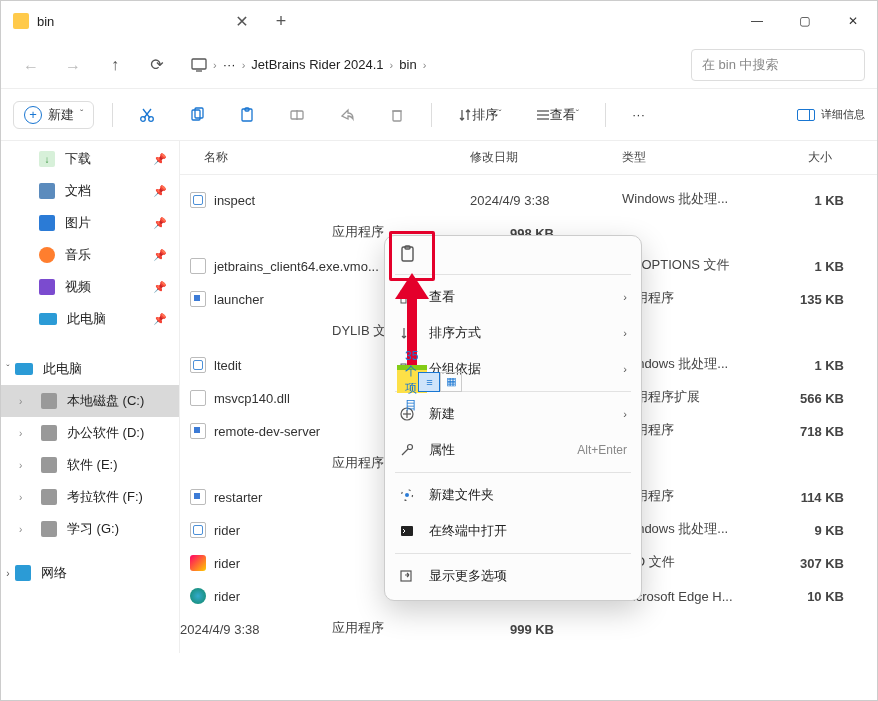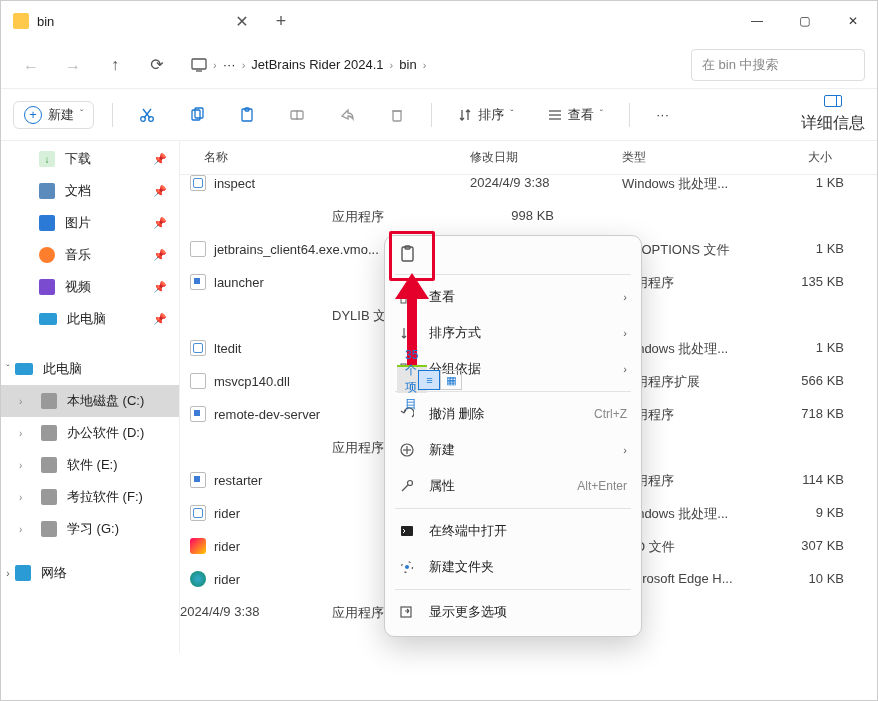--- a/index.html
+++ b/index.html
@@ -19,22 +19,22 @@
 .path { display: flex; align-items: center; gap: 6px; color: #222; font-size: 13px; flex: 1; padding-left: 10px; }
 .path-sep { color: #888; font-size: 11px; }
 .search { width: 174px; height: 32px; border: 1px solid #ddd; border-radius: 4px; padding: 0 10px; font-size: 13px; color: #888; display: flex; align-items: center; }
 
 .toolbar { height: 52px; display: flex; align-items: center; padding: 0 12px; gap: 18px; border-bottom: 1px solid #eee; }
 .new-btn { display: flex; align-items: center; gap: 6px; padding: 4px 10px; border: 1px solid #ddd; border-radius: 6px; font-size: 13px; color: #333; }
 .plus-circle { width: 18px; height: 18px; border: 1.5px solid #1976d2; border-radius: 50%; color: #1976d2; display: flex; align-items: center; justify-content: center; font-size: 13px; }
 .tbar-icon { width: 32px; height: 32px; display: flex; align-items: center; justify-content: center; color: #1976d2; font-size: 16px; }
 .tbar-icon.muted { color: #999; }
 .tbar-sep { width: 1px; height: 24px; background: #ddd; }
-.tbar-text-btn { display: flex; align-items: center; gap: 6px; font-size: 13px; color: #333; padding: 4px 8px; }
-.details-btn { margin-left: auto; display: flex; align-items: center; gap: 6px; font-size: 16px; color: #333; flex-direction: column; }
+.tbar-text-btn { display: flex; align-items: center; font-size: 13px; color: #333; padding: 4px 8px; }
+.details-btn { margin-left: auto; display: flex; align-items: center; gap: 6px; font-size: 11px; color: #333; }
 .details-ic { width: 18px; height: 12px; border: 1.5px solid #1976d2; border-radius: 2px; position: relative; }
 .details-ic::after { content: ""; position: absolute; right: 4px; top: 0; bottom: 0; width: 1.5px; background: #1976d2; }
 .chevd { font-size: 10px; color: #555; }
 
 .main { display: flex; height: 512px; }
 .sidebar { width: 178px; overflow: hidden; padding-top: 2px; }
 .side-row { display: flex; align-items: center; height: 32px; padding-left: 38px; gap: 10px; font-size: 13px; color: #222; position: relative; }
 .side-row .pin { position: absolute; right: 12px; color: #888; font-size: 11px; }
 .side-row.header { padding-left: 14px; font-weight: normal; }
 .side-row.header .exp { position: absolute; left: 0; width: 14px; text-align: center; font-size: 10px; color: #555;}
@@ -51,38 +51,38 @@
 .sub { padding-left: 40px !important; }
 .sub .sub-exp { position: absolute; left: 18px; font-size: 10px; color: #888; }
 
 .content { flex: 1; display: flex; flex-direction: column; border-left: 1px solid #eee; position: relative; }
 .columns { display: flex; align-items: center; height: 34px; font-size: 12px; color: #444; border-bottom: 1px solid #eee; }
 .col-name { width: 290px; padding-left: 24px; }
 .col-date { width: 152px; }
 .col-type { width: 140px; }
 .col-size { width: 86px; text-align: right; padding-right: 16px; }
 .list { flex: 1; overflow: hidden; }
-.row { display: flex; align-items: flex-start; height: 33px; font-size: 13px; color: #333; }
+.row { display: flex; align-items: flex-end; height: 33px; font-size: 13px; color: #333; }
 .row .cell-name { width: 290px; padding-left: 10px; display: flex; align-items: center; gap: 8px; overflow: hidden; white-space: nowrap; }
 .row .cell-date { width: 152px; color: #444; }
 .row .cell-type { width: 140px; color: #444; white-space: nowrap; overflow: hidden; text-overflow: ellipsis; }
-.row .cell-size { width: 82px; text-align: right; color: #444; }
+.row .cell-size { width: 82px; text-align: right; color: #444; font-weight: bold; }
 .fic { width: 16px; height: 16px; border-radius: 2px; flex-shrink: 0; display: flex; align-items: center; justify-content: center; font-size: 9px; color: #777; }
 .fic.bat { background: #fff; border: 1px solid #bbb; position: relative; }
 .fic.bat::after { content: ""; position: absolute; width: 8px; height: 8px; border: 1.5px solid #4c90d8; border-radius: 2px; }
 .fic.app { background: linear-gradient(135deg,#f06,#fc0); }
 .fic.file { background: #fff; border: 1px solid #bbb; }
 .fic.exe { background: #fff; border: 1px solid #bbb; position: relative; }
 .fic.exe::after { content:""; position:absolute; width:6px; height:6px; background:#3c7bd6; top:3px; left:3px;}
 .fic.edge { background: radial-gradient(circle,#3ac,#186); border-radius: 50%; }
 .fic.dll { background: #fff; border: 1px solid #bbb; }
 .fic.dll::after { content:""; }
 .fic.ico { background: linear-gradient(135deg,#f06,#fc0); border-radius: 3px; }
 
-.statusbar { position: absolute; bottom: 0; left: 0; right: 0; height: 28px; display: flex; align-items: center; padding: 0 8px; font-size: 12px; color: #1976d2; border-top: 2px solid #84cc16; background: #e5e5e5; margin-top: 11px; }
+.statusbar { position: absolute; bottom: 0; left: 0; right: 0; height: 28px; display: flex; align-items: center; padding: 0 8px; font-size: 12px; color: #1976d2; border-top: 5px solid #84cc16; background: #fde047; margin-top: 11px; }
 .statusbar .view-toggle { margin-left: auto; display: flex; gap: 0; }
 .vbtn { width: 22px; height: 20px; border: 1px solid #ccc; display: flex; align-items: center; justify-content: center; font-size: 11px; }
 .vbtn.active { background: #cfe4fa; border-color: #1976d2; }
 
 .context-menu { position: absolute; left: 383px; top: 234px; width: 258px; background: #fcfcfc; border: 1px solid #ccc; border-radius: 10px; box-shadow: 0 10px 30px rgba(0,0,0,0.2); padding: 6px 0; z-index: 10; }
 .ctx-row { display: flex; align-items: center; height: 36px; padding: 0 14px; gap: 14px; font-size: 13px; color: #222; position: relative; }
 .ctx-row .short { margin-left: auto; font-size: 12px; color: #888; }
 .ctx-row .arr { margin-left: auto; font-size: 11px; color: #555; }
 .ctx-ic { width: 16px; height: 16px; display: flex; align-items: center; justify-content: center; color: #555; }
 .ctx-sep { height: 1px; background: #e2e2e2; margin: 4px 10px; }
@@ -435,29 +435,20 @@
           <line x1="8" y1="9" x2="13" y2="9" stroke="#555"></line>
         </svg>
       </span>
       <span>分组依据</span>
       <span class="arr">›</span>
     </div>
   <div class="ctx-sep"></div>
   <div class="ctx-row">
       <span class="ctx-ic">
         <svg width="14" height="14">
-          <path d="M12 10 A5 5 0 1 0 4 6 M4 6 L1 4 M4 6 L6 3" stroke="#555" stroke-width="1.2" fill="none"></path>
-        </svg>
-      </span>
-      <span>撤消 删除</span>
-      <span class="short">Ctrl+Z</span>
-    </div>
-  <div class="ctx-row">
-      <span class="ctx-ic">
-        <svg width="14" height="14">
           <circle cx="7" cy="7" r="6" fill="none" stroke="#555" stroke-width="1.2"></circle>
           <line x1="7" y1="3" x2="7" y2="11" stroke="#555" stroke-width="1.2"></line>
           <line x1="3" y1="7" x2="11" y2="7" stroke="#555" stroke-width="1.2"></line>
         </svg>
       </span>
       <span>新建</span>
       <span class="arr">›</span>
     </div>
   <div class="ctx-row">
       <span class="ctx-ic">
@@ -466,34 +457,34 @@
           <path d="M8 6 L2 12" stroke="#555" stroke-width="1.2"></path>
         </svg>
       </span>
       <span>属性</span>
       <span class="short">Alt+Enter</span>
     </div>
   <div class="ctx-sep"></div>
   <div class="ctx-row">
       <span class="ctx-ic">
         <svg width="14" height="14">
+          <circle cx="7" cy="7" r="5.5" stroke="#555" fill="none" stroke-width="1.2" stroke-dasharray="2 7"></circle>
+          <circle cx="7" cy="7" r="2" fill="#2b7bd6"></circle>
+        </svg>
+      </span>
+      <span>新建文件夹</span>
+    </div>
+  <div class="ctx-row">
+      <span class="ctx-ic">
+        <svg width="14" height="14">
           <rect x="1" y="2" width="12" height="10" rx="1" fill="#222"></rect>
           <path d="M3 5 L5 7 L3 9" stroke="#fff" stroke-width="1" fill="none"></path>
         </svg>
       </span>
       <span>在终端中打开</span>
-    </div>
-  <div class="ctx-row">
-      <span class="ctx-ic">
-        <svg width="14" height="14">
-          <circle cx="7" cy="7" r="5.5" stroke="#555" fill="none" stroke-width="1.2" stroke-dasharray="2 7"></circle>
-          <circle cx="7" cy="7" r="2" fill="#2b7bd6"></circle>
-        </svg>
-      </span>
-      <span>新建文件夹</span>
     </div>
   <div class="ctx-sep"></div>
   <div class="ctx-row">
       <span class="ctx-ic">
         <svg width="14" height="14">
           <rect x="1" y="2" width="10" height="10" fill="none" stroke="#555" stroke-width="1.2"></rect>
           <path d="M5 6 L9 6 M9 6 L7 4 M9 6 L7 8" stroke="#555" stroke-width="1.2" fill="none"></path>
         </svg>
       </span>
       <span>显示更多选项</span>

